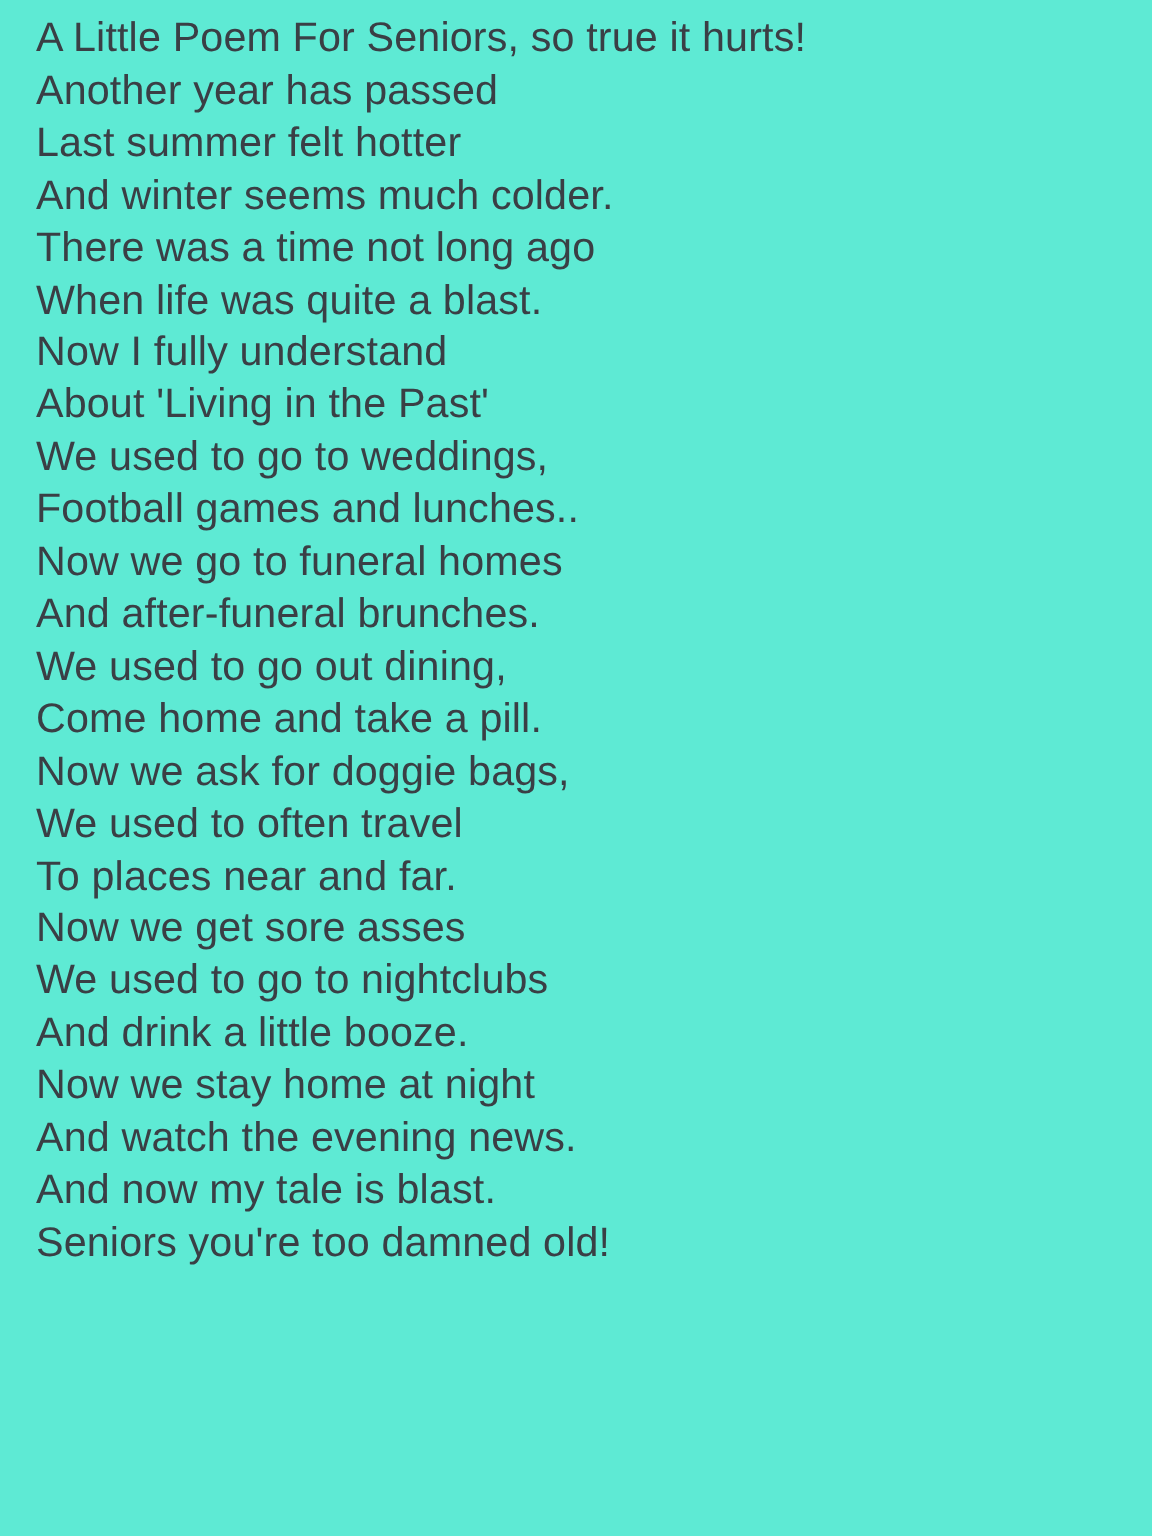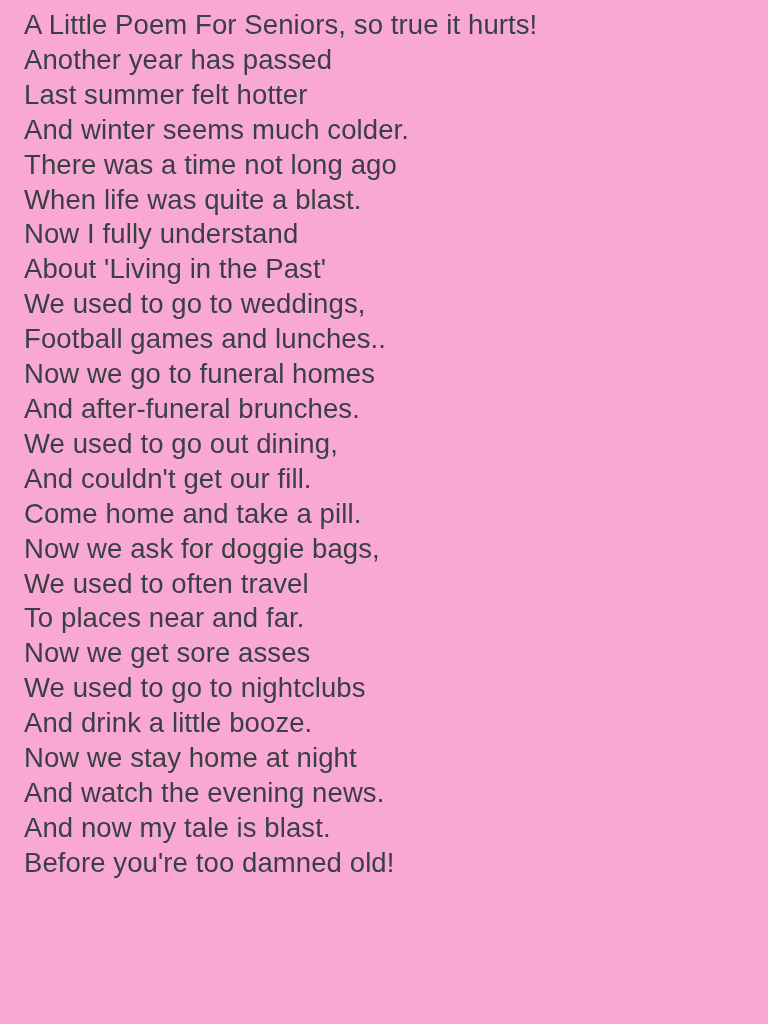--- a/index.html
+++ b/index.html
@@ -11,21 +11,21 @@
     width: 768px;
     height: 1024px;
     overflow: hidden;
     font-family: "Liberation Sans", sans-serif;
   }
   #poem-page {
     width: 768px;
     height: 1024px;
     box-sizing: border-box;
     padding: 8px 10px 0 24px;
-    background: #f9a8d4;
+    background: #5eead4;
   }
   .poem-line {
     color: #3a3f45;
     font-size: 27.5px;
     line-height: 34.9px;
     letter-spacing: 0.1px;
     white-space: pre;
     font-weight: 400;
   }
 </style>
@@ -39,25 +39,24 @@
   <div class="poem-line">And winter seems much colder.</div>
   <div class="poem-line">There was a time not long ago</div>
   <div class="poem-line">When life was quite a blast.</div>
   <div class="poem-line">Now I fully understand</div>
   <div class="poem-line">About 'Living in the Past'</div>
   <div class="poem-line">We used to go to weddings,</div>
   <div class="poem-line">Football games and lunches..</div>
   <div class="poem-line">Now we go to funeral homes</div>
   <div class="poem-line">And after-funeral brunches.</div>
   <div class="poem-line">We used to go out dining,</div>
-  <div class="poem-line">And couldn't get our fill.</div>
   <div class="poem-line">Come home and take a pill.</div>
   <div class="poem-line">Now we ask for doggie bags,</div>
   <div class="poem-line">We used to often travel</div>
   <div class="poem-line">To places near and far.</div>
   <div class="poem-line">Now we get sore asses</div>
   <div class="poem-line">We used to go to nightclubs</div>
   <div class="poem-line">And drink a little booze.</div>
   <div class="poem-line">Now we stay home at night</div>
   <div class="poem-line">And watch the evening news.</div>
   <div class="poem-line">And now my tale is blast.</div>
-  <div class="poem-line">Before you're too damned old!</div>
+  <div class="poem-line">Seniors you're too damned old!</div>
 </div>
 
 </body></html>

